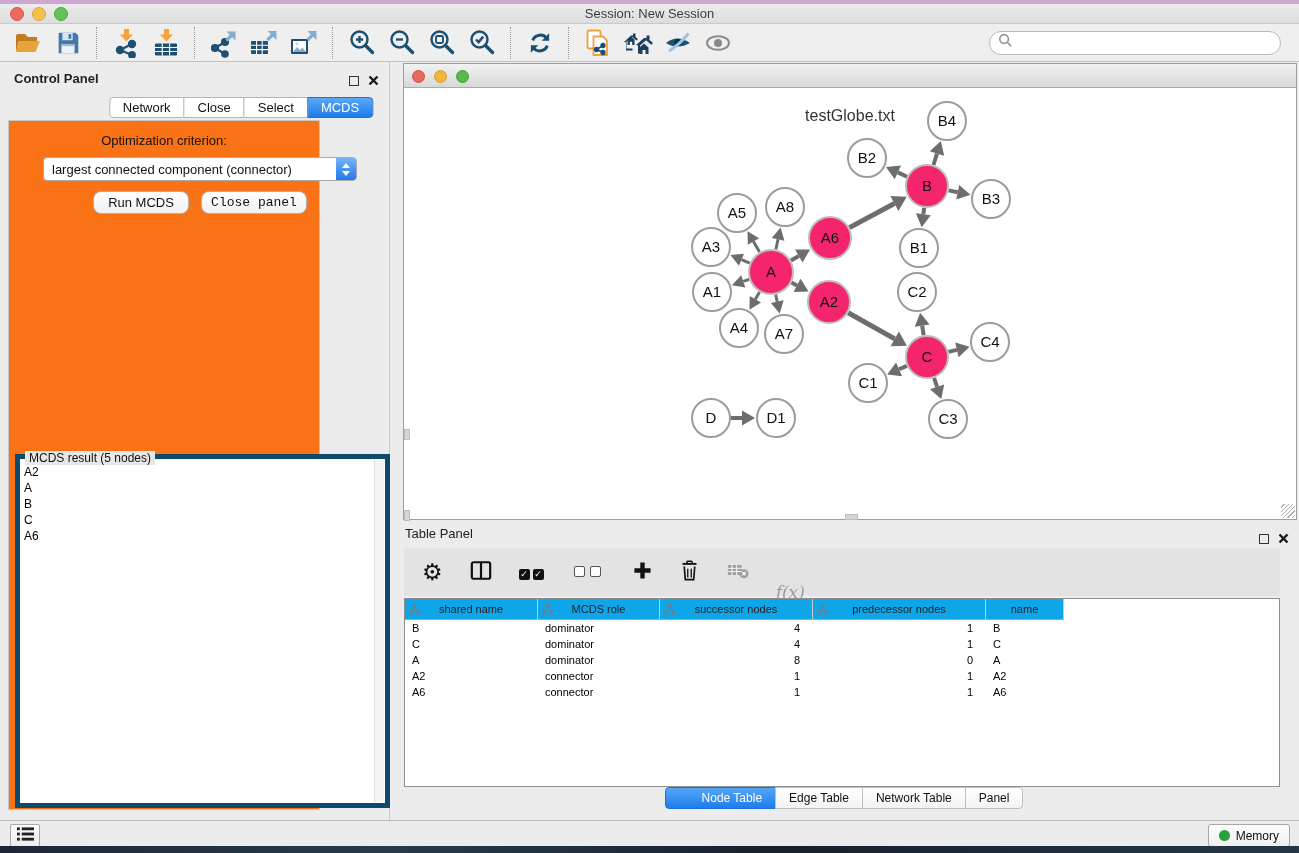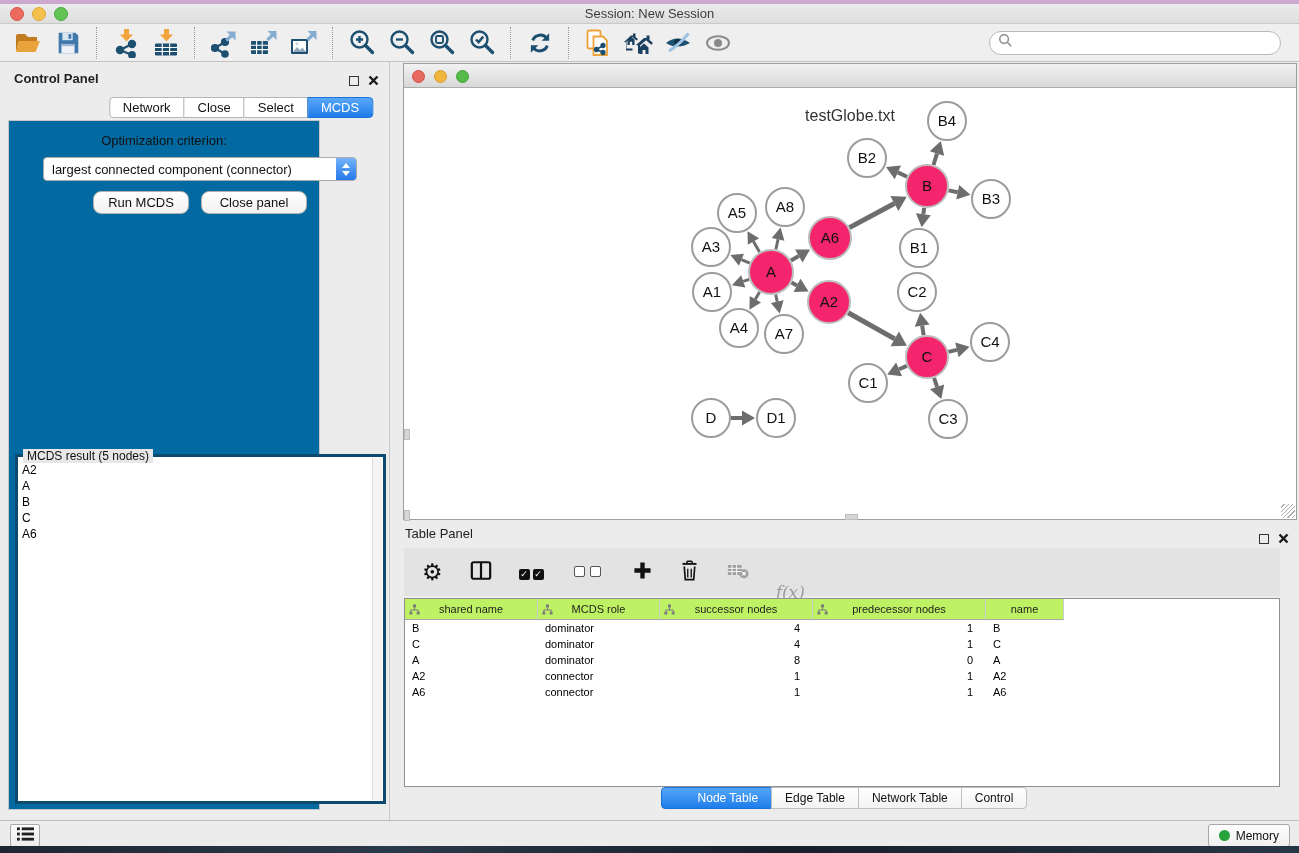--- a/index.html
+++ b/index.html
@@ -29,35 +29,35 @@
   .main{position:absolute;left:0;top:62px;width:100%;height:758px;}
   
   .control-panel{position:absolute;left:0;top:0;width:390px;height:758px;background:#ececec;border-right:1px solid #c9c9c9;box-sizing:border-box;}
   .cp-title{position:absolute;top:9px;left:14px;font-size:13px;color:#222;font-weight:bold;}
   .winbtns{position:absolute;top:10px;right:10px;display:flex;gap:9px;align-items:center;}
   .sqbtn{width:10px;height:10px;border:1.5px solid #333;display:inline-block;box-sizing:border-box;}
   .cp-tabs{position:absolute;top:35px;left:50%;transform:translateX(-50%);display:flex;margin-left:47px;}
   .cp-tab{font-size:13px;color:#111;padding:2px 13px;background:#fff;border:1px solid #b5b5b5;margin-left:-1px;white-space:nowrap;}
   .cp-tab:first-child{border-radius:4px 0 0 4px;}
   .cp-tab.active{background:linear-gradient(#5aa8f8,#1e7ce9);color:#fff;border-color:#1c72d8;border-radius:0 4px 4px 0;}
-  .cp-content{position:absolute;left:8px;top:58px;width:312px;height:690px;background:#0369a1;border:1px solid #c6c6c6;box-sizing:border-box;}
+  .cp-content{position:absolute;left:8px;top:58px;width:312px;height:690px;background:#f97316;border:1px solid #c6c6c6;box-sizing:border-box;}
   .opt-label{position:absolute;top:12px;left:0;right:0;text-align:center;font-size:13px;color:#111;}
   .dropdown{position:absolute;left:34px;top:36px;width:314px;height:24px;background:#fff;border:1px solid #ababab;
     border-radius:4px;display:flex;align-items:center;box-sizing:border-box;}
   .dd-value{flex:1;font-size:13px;color:#111;padding-left:8px;white-space:nowrap;overflow:hidden;}
   .dd-spinner{width:20px;height:22px;background:linear-gradient(#74b3f8,#2479ea);border-radius:0 3px 3px 0;
     display:flex;flex-direction:column;align-items:center;justify-content:center;}
   .dd-spinner i{display:block;width:0;height:0;border-left:4px solid transparent;border-right:4px solid transparent;}
   .dd-spinner .up{border-bottom:5px solid #fff;margin-bottom:3px;}
   .dd-spinner .dn{border-top:5px solid #fff;}
   .pbtn{position:absolute;top:70px;height:23px;background:linear-gradient(#ffffff,#f1f1f1);
     border:1px solid #b2b2b2;border-radius:8px;font-size:13px;color:#111;display:flex;align-items:center;justify-content:center;box-sizing:border-box;}
   .pbtn.run{left:84px;width:96px;}
-  .pbtn.close{left:192px;width:106px;}
-  .result-box{position:absolute;left:6px;top:333px;width:365px;height:344px;border:3px solid #0c4a6e;background:#fff;}
+  .pbtn.close{left:192px;width:106px;font-family:Liberation Mono, monospace;}
+  .result-box{position:absolute;left:6px;top:333px;width:365px;height:344px;border:5px solid #0c4a6e;background:#fff;}
   .result-legend{position:absolute;top:-8px;left:5px;background:#e7e7e7;padding:0 4px;font-size:12px;color:#111;}
   .result-list{position:absolute;left:4px;top:5px;right:13px;bottom:3px;font-size:12px;line-height:16px;color:#000;overflow:hidden;}
   .result-scrollbar{position:absolute;top:1px;bottom:1px;right:1px;width:9px;background:#f4f4f4;border-left:1px solid #ddd;}
   
   .workspace{position:absolute;left:390px;right:0;top:0;bottom:0;background:#ececec;}
   .net-window{position:absolute;left:13px;top:1px;width:894px;height:457px;background:#fff;
     border:1px solid #9f9f9f;box-sizing:border-box;}
   .nw-titlebar{position:absolute;left:0;top:0;right:0;height:23px;
     background:linear-gradient(#f2f2f2,#d8d8d8);border-bottom:1px solid #ababab;}
   .nw-lights{position:absolute;left:8px;top:6px;display:flex;gap:9px;}
@@ -73,21 +73,21 @@
   .tp-toolbar{position:absolute;left:14px;top:28px;width:876px;height:48px;background:#e3e3e3;
     display:flex;align-items:center;gap:27px;padding-left:18px;box-sizing:border-box;}
   .ticon{display:flex;align-items:center;justify-content:center;}
   .gear-glyph{font-size:23px;color:#111;line-height:1;}
   .chk{width:11px;height:11px;border-radius:2px;display:inline-flex;align-items:center;justify-content:center;}
   .chk.on{background:#111;color:#fff;font-size:9px;margin-right:3px;}
   .chk.off{border:1.5px solid #555;background:#fff;box-sizing:border-box;margin-right:5px;}
   .fx{font-family:"DejaVu Serif",serif;font-style:italic;font-size:17px;color:#9c9c9c;margin-top:40px;}
   .tp-table{position:absolute;left:14px;top:78px;width:876px;height:189px;background:#fff;border:1px solid #909090;box-sizing:border-box;overflow:hidden;}
   .thead{display:flex;height:21px;}
-  .th-cell{position:relative;background:#bef264;border-right:1px solid #c9c9c9;border-bottom:1px solid #a8a8a8;
+  .th-cell{position:relative;background:#0ea5e9;border-right:1px solid #c9c9c9;border-bottom:1px solid #a8a8a8;
     font-size:11px;color:#222;display:flex;align-items:center;justify-content:center;box-sizing:border-box;}
   .th-icon{position:absolute;left:4px;top:5px;}
   .trow{display:flex;height:16px;font-size:11px;color:#000;}
   .td{box-sizing:border-box;padding-top:2px;white-space:nowrap;overflow:hidden;}
   .td.l{padding-left:7px;text-align:left;}
   .td.r{padding-right:13px;text-align:right;}
   .c0{width:133px;}.c1{width:122px;}.c2{width:153px;}.c3{width:173px;}.c4{width:78px;}
   .tp-tabs{position:absolute;left:0;right:0;top:267px;display:flex;justify-content:center;}
   .tp-tab{font-size:12px;color:#111;padding:3px 13px;background:linear-gradient(#ffffff,#f3f3f3);
     border:1px solid #bfbfbf;margin-left:-1px;white-space:nowrap;}
@@ -658,21 +658,21 @@
             <div class="td l c1">connector</div>
             <div class="td r c2">1</div>
             <div class="td r c3">1</div>
             <div class="td l c4">A6</div>
           </div>
         </div>
         <div class="tp-tabs">
           <span class="tp-tab active">Node Table</span>
           <span class="tp-tab">Edge Table</span>
           <span class="tp-tab">Network Table</span>
-          <span class="tp-tab">Control</span>
+          <span class="tp-tab">Panel</span>
         </div>
       </div>
     </div>
   </div>
 
   <div class="statusbar">
     <div class="list-btn">
       <span>
         <svg width="17" height="16" viewBox="0 0 18 16">
             <g fill="#222">

